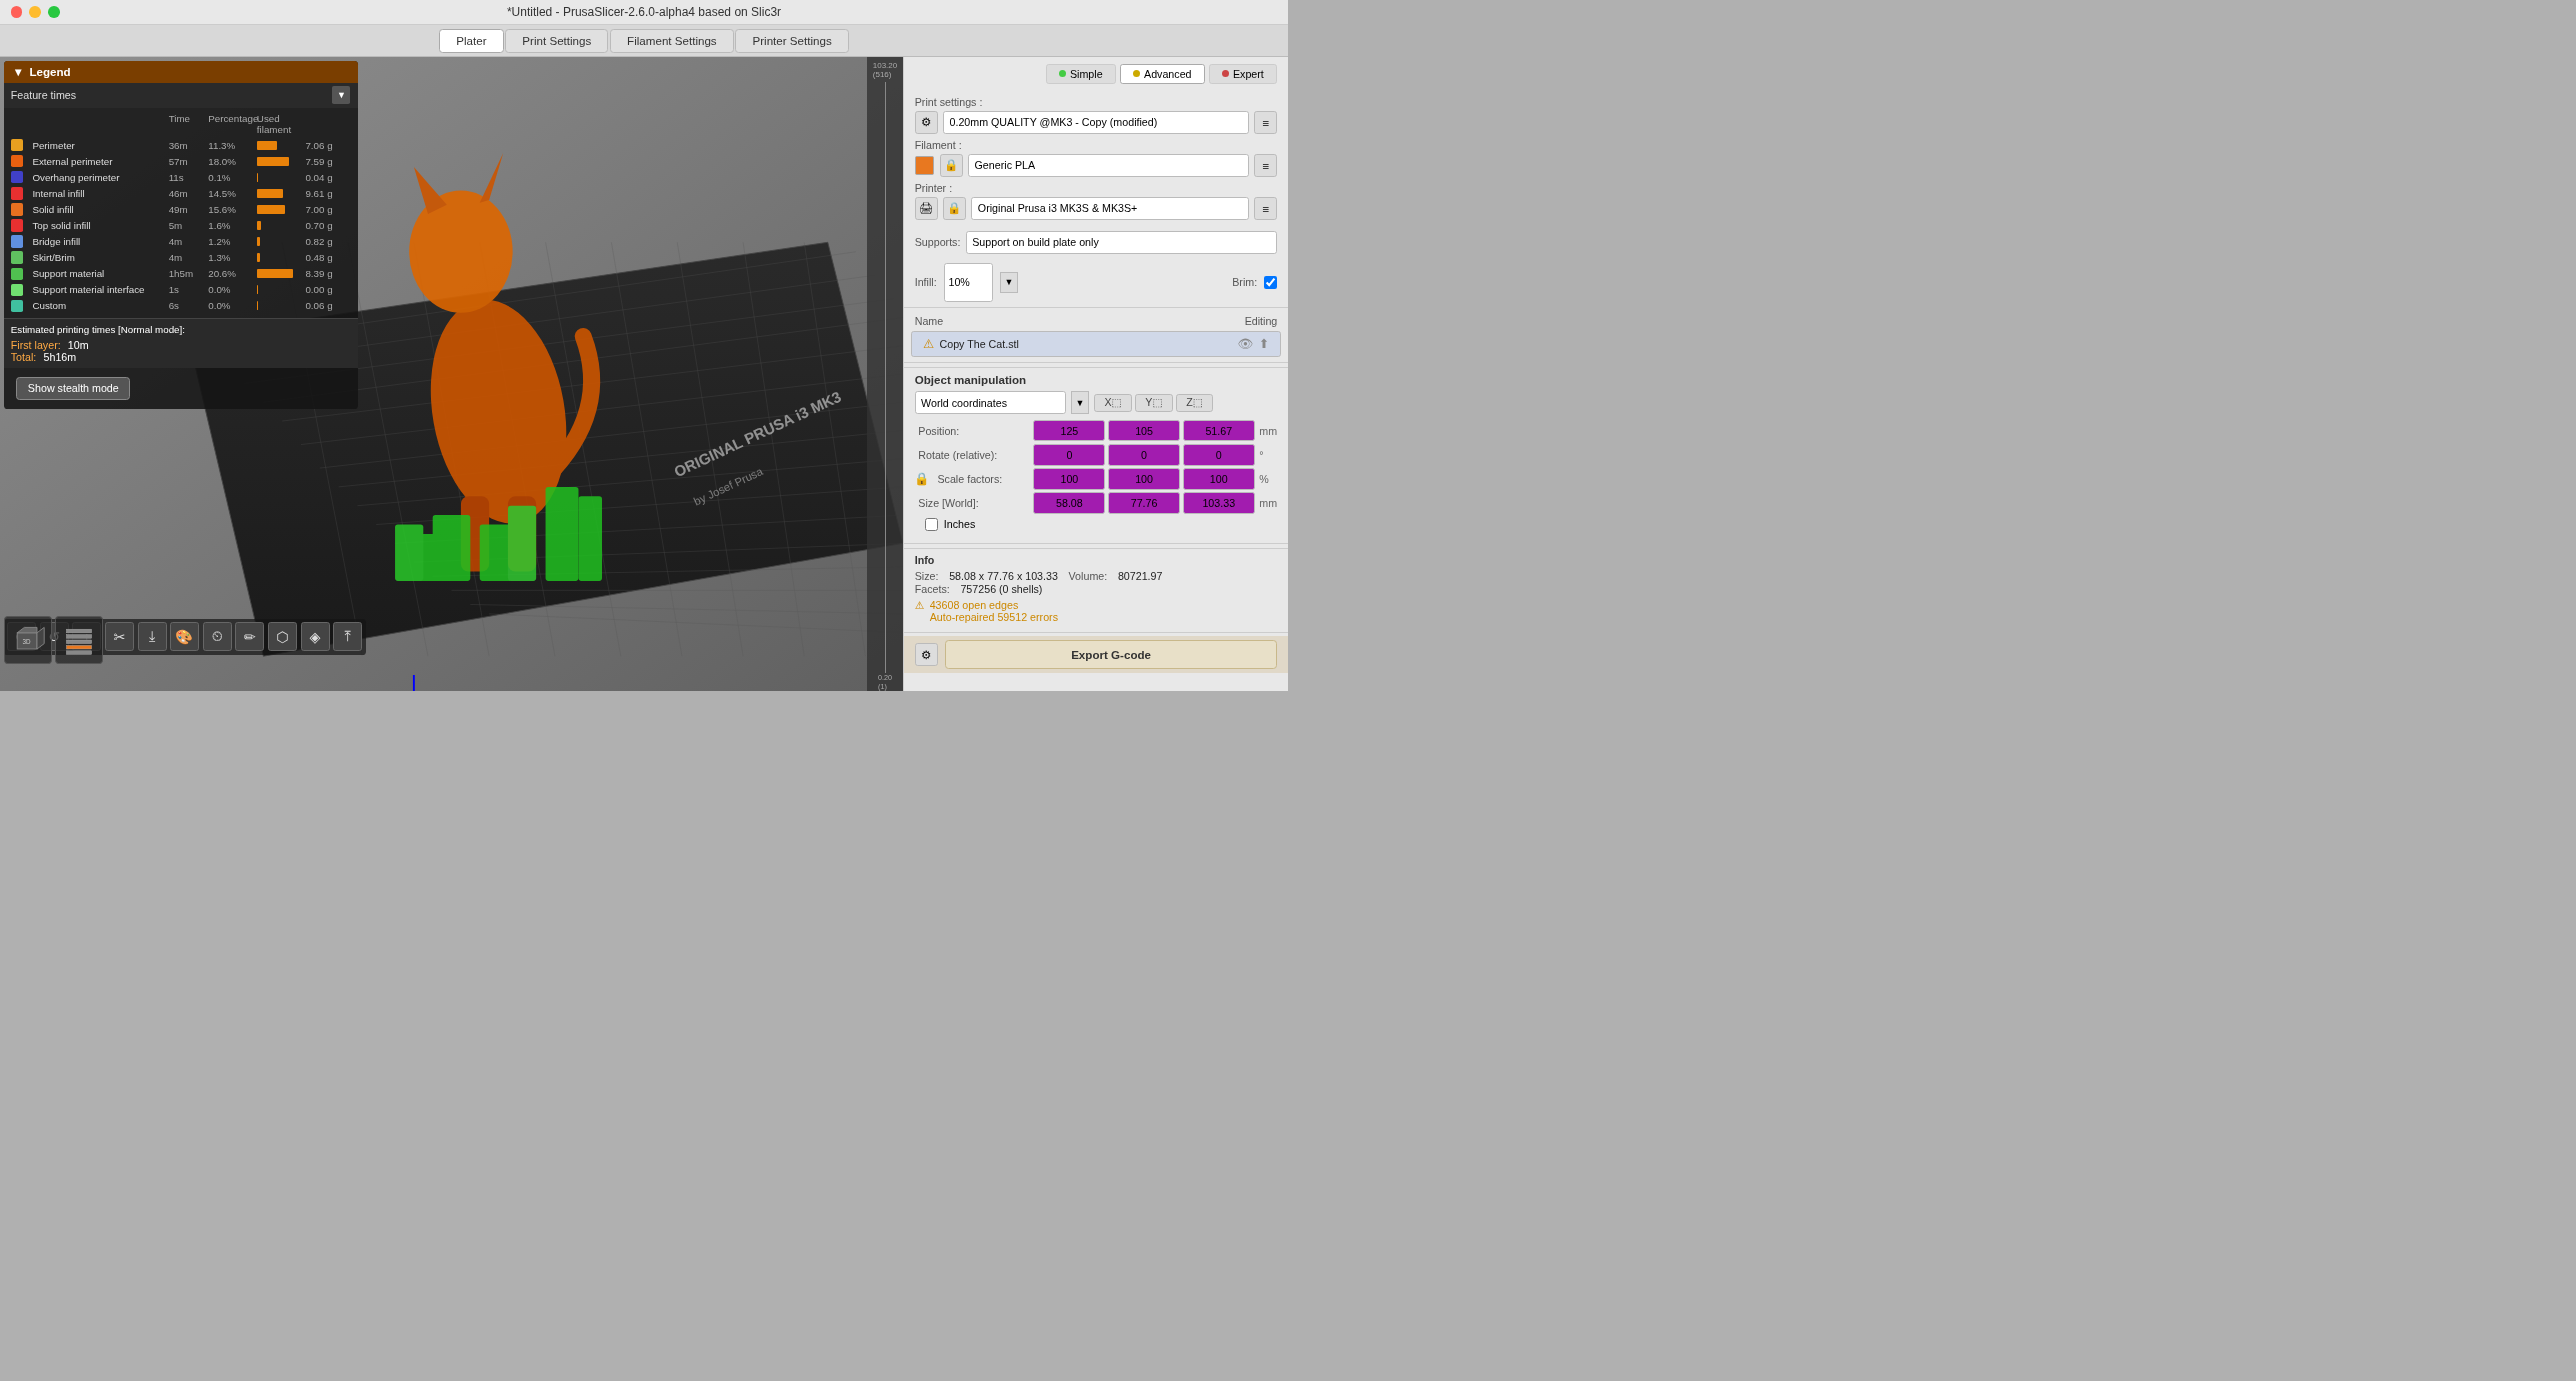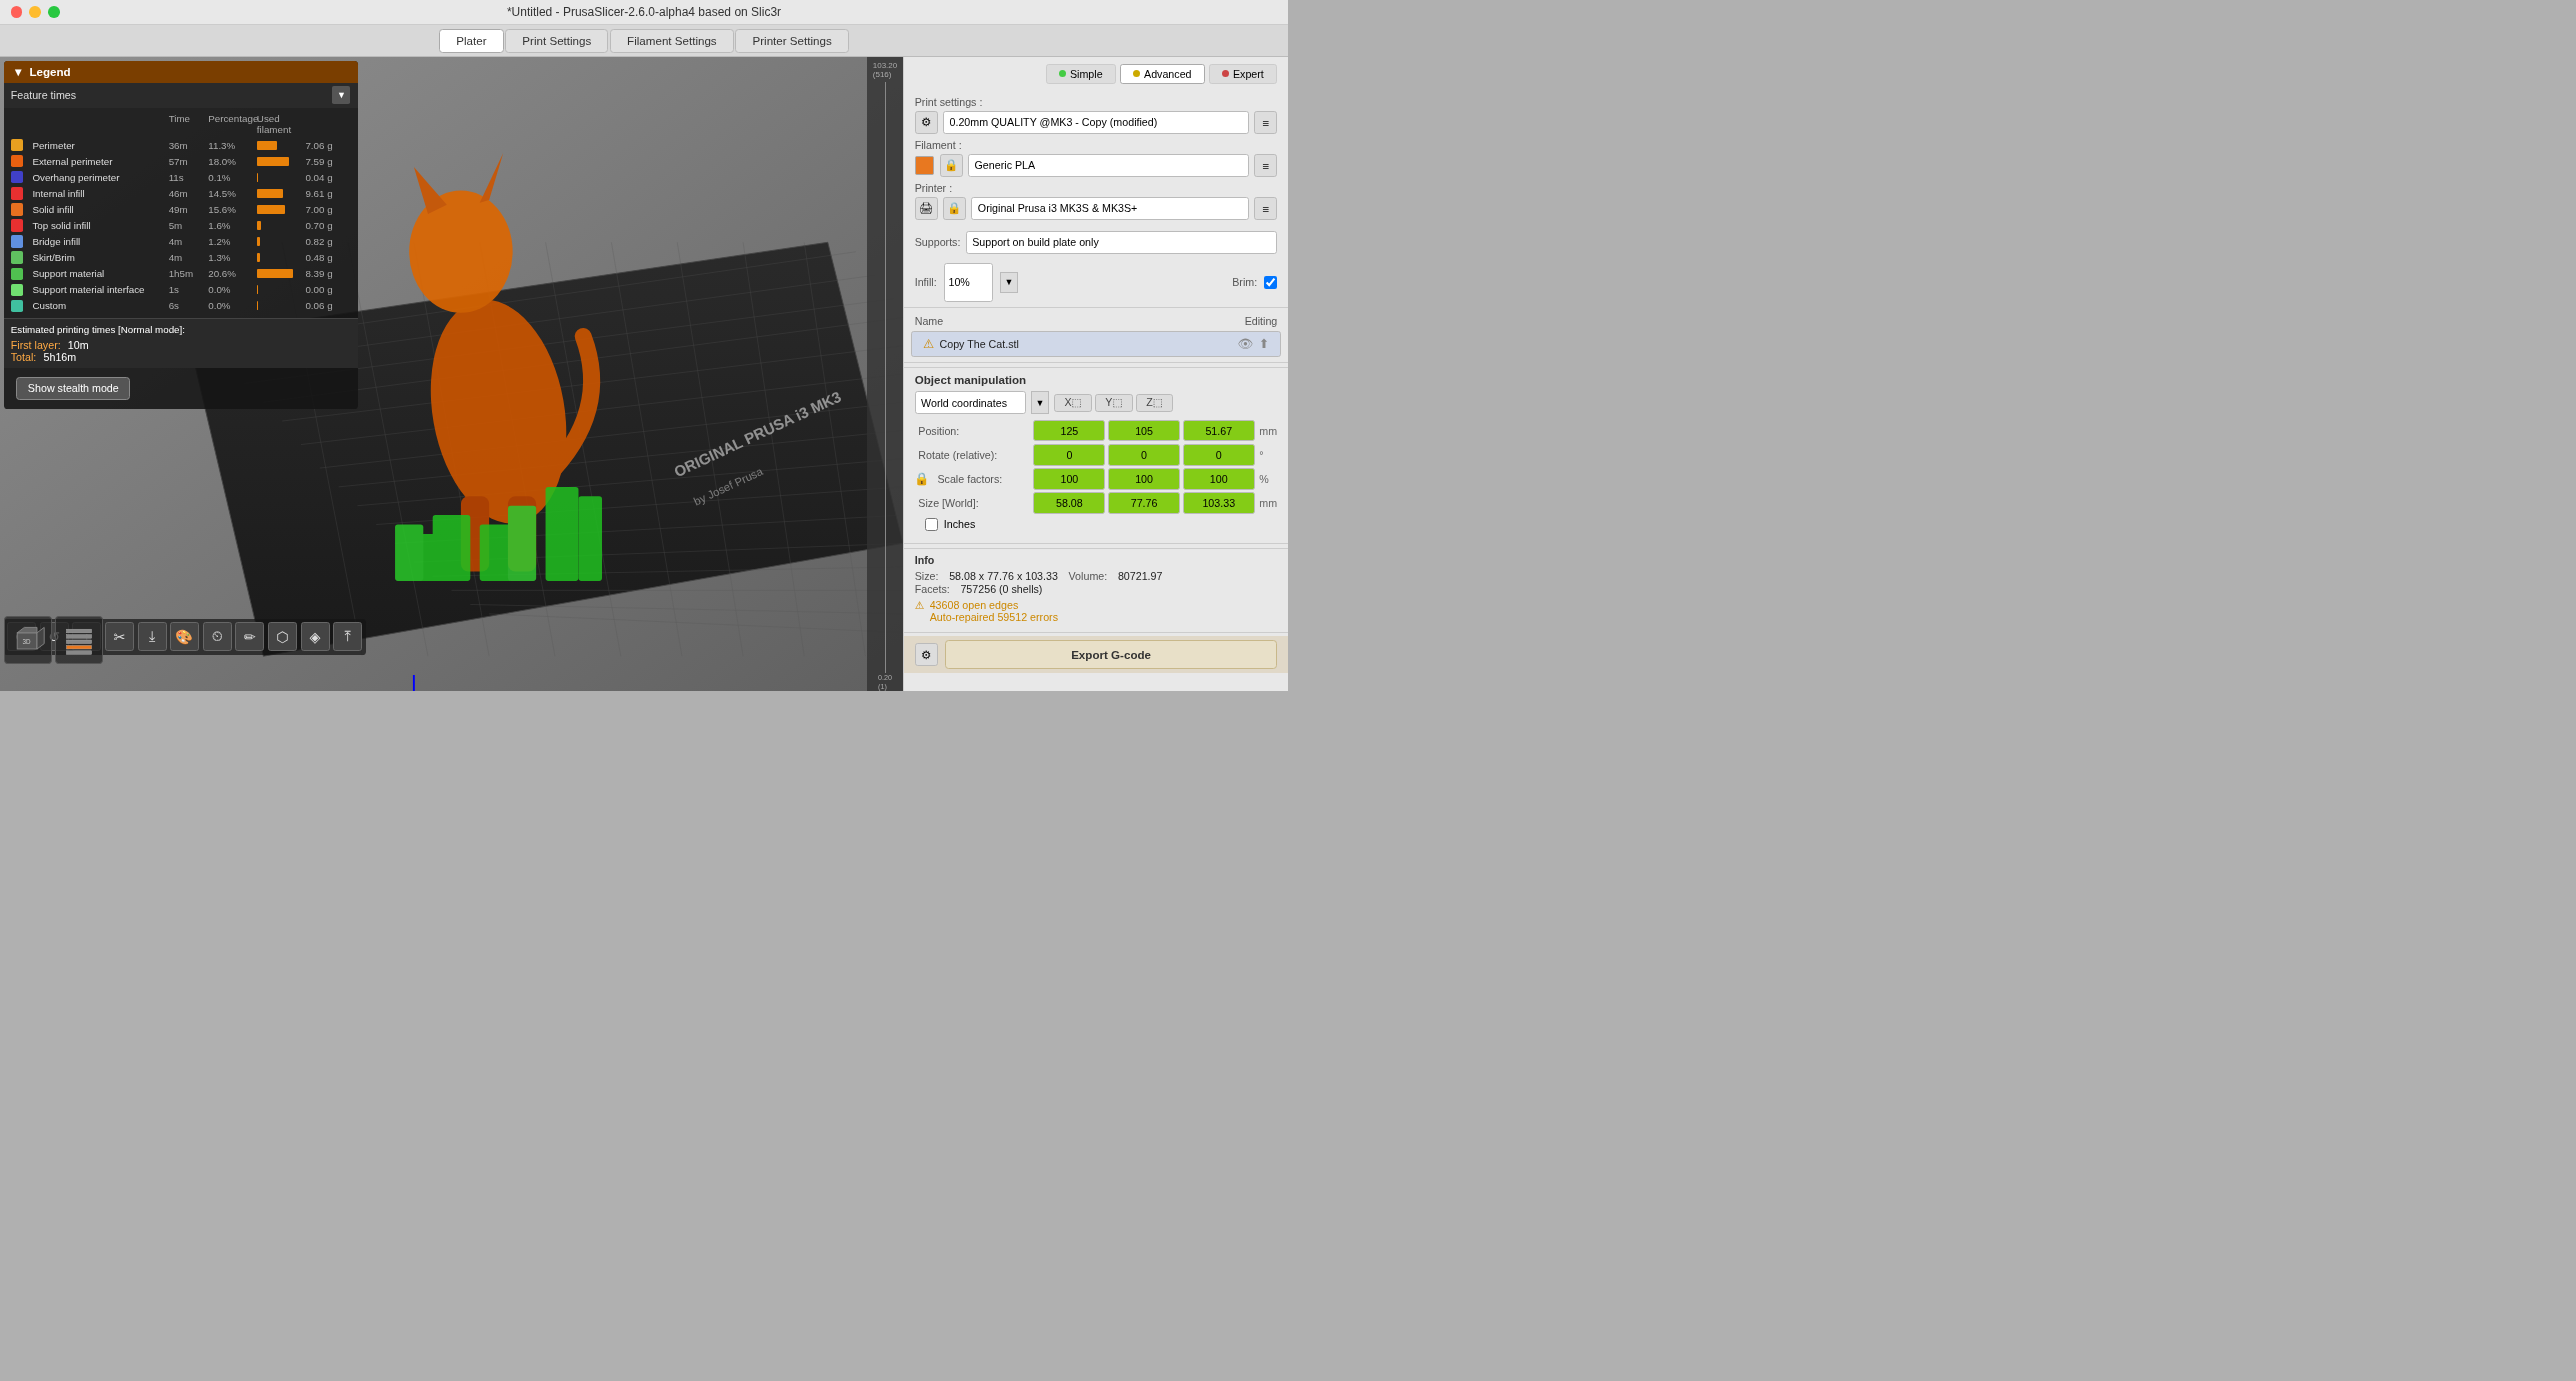--- a/index.html
+++ b/index.html
@@ -376,21 +376,21 @@
     }
     .coord-dropdown {
       height: 23px;
       background: #fff;
       border: 0.9px solid #bbb;
       border-radius: 2.7px;
       padding: 0 5.4px;
       font-size: 10.7px;
       appearance: none;
       cursor: pointer;
-      width: 111px;
+      width: 151px;
     }
     .coord-dropdown-btn {
       width: 18px;
       height: 23px;
       border: 0.9px solid #bbb;
       background: #ddd;
       cursor: pointer;
       font-size: 9px;
       display: flex;
       align-items: center;
@@ -417,21 +417,21 @@
       align-items: center;
       font-size: 10.7px;
     }
     .manip-label { color: #555; padding-left: 3.6px; }
     .manip-input {
       height: 21.5px;
       border: 0.9px solid #bbb;
       border-radius: 2.7px;
       padding: 0 3.6px;
       font-size: 10.7px;
-      background: #84cc16;
+      background: #a21caf;
       text-align: center;
     }
     .manip-unit { color: #666; text-align: left; padding-left: 1.8px; }
     .lock-icon { font-size: 12.5px; color: #888; }
 
     
     .inches-row {
       display: flex;
       align-items: center;
       gap: 5.4px;

